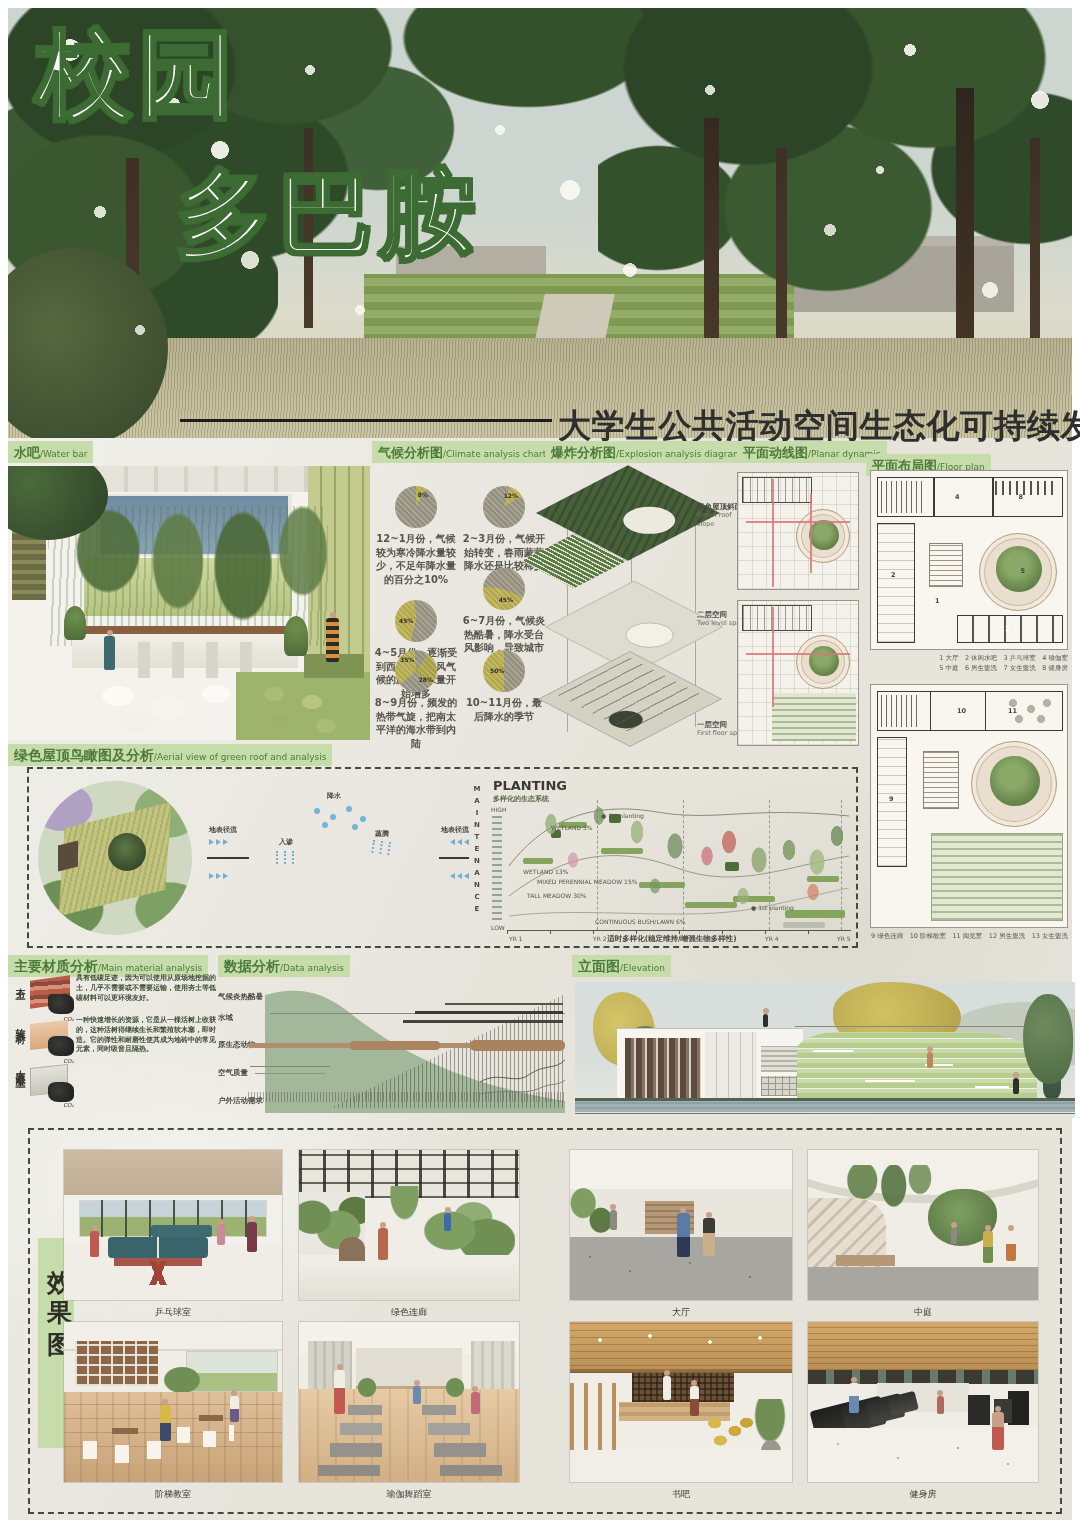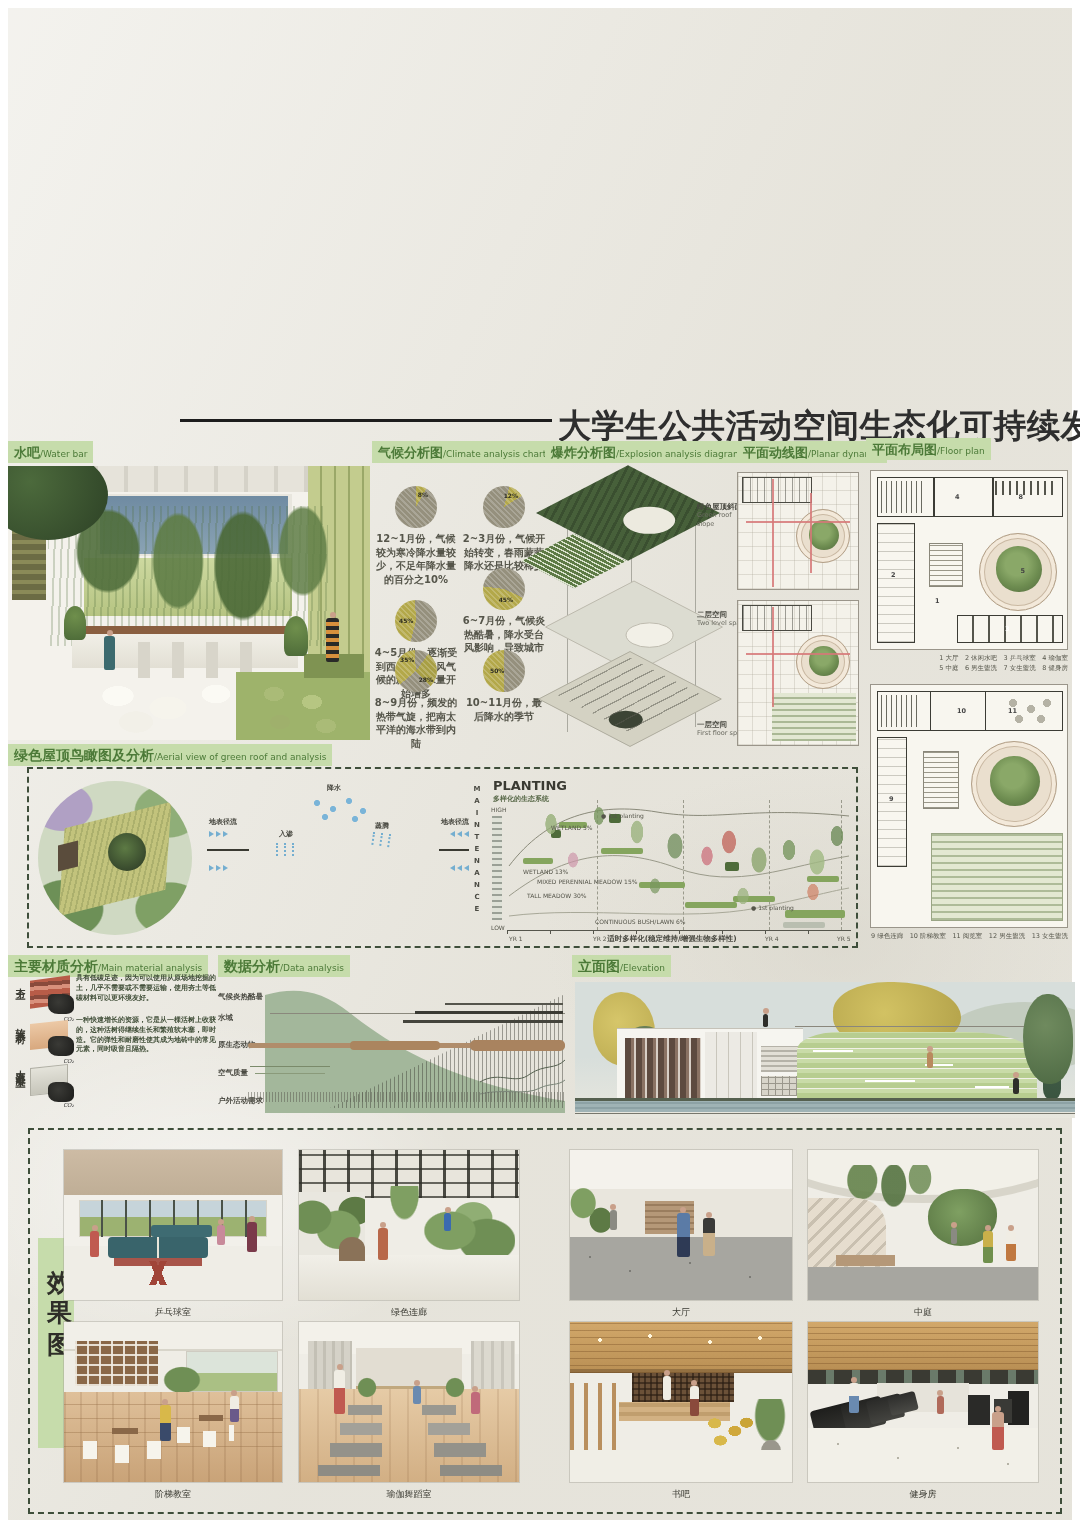--- a/index.html
+++ b/index.html
@@ -75,37 +75,96 @@
 .person{position:absolute;border-radius:3px 3px 2px 2px}
 .person::before{content:"";position:absolute;left:50%;top:-6px;transform:translateX(-50%);
  width:6px;height:6px;border-radius:50%;background:#c9a08a}
 </style>
 </head>
 <body>
 
 <div id="poster">
 <div class="paper"></div>
 
+<div id="hero">
+
+  <div class="abs" style="left:388px;top:238px;width:150px;height:64px;background:#b2aea2;box-shadow:inset 0 -6px 0 #9a968a"></div>
+  <div class="abs" style="left:756px;top:228px;width:250px;height:76px;background:#a8a499;box-shadow:inset 0 10px 0 #b8b4a8"></div>
+  <div class="abs" style="left:356px;top:266px;width:430px;height:84px;background:repeating-linear-gradient(0deg,#7e9a52 0 8px,#93ad68 8px 16px)"></div>
+  <div class="abs" style="left:530px;top:286px;width:70px;height:64px;background:#cfc9ba;transform:skewX(-12deg)"></div>
+
+  <div class="abs" style="left:-20px;top:-30px;width:470px;height:320px;background:
+    radial-gradient(ellipse 170px 130px at 130px 90px,#2c4526 0 68%,transparent 70%),
+    radial-gradient(ellipse 150px 110px at 300px 70px,#35522c 0 68%,transparent 70%),
+    radial-gradient(ellipse 130px 100px at 70px 190px,#3c5a31 0 68%,transparent 70%),
+    radial-gradient(ellipse 160px 120px at 250px 200px,#2e4a28 0 68%,transparent 70%),
+    radial-gradient(ellipse 110px 90px at 390px 150px,#40603a 0 68%,transparent 70%)"></div>
+  <div class="abs" style="left:340px;top:-40px;width:420px;height:190px;background:
+    radial-gradient(ellipse 180px 100px at 180px 70px,#33512b 0 68%,transparent 70%),
+    radial-gradient(ellipse 140px 90px at 330px 60px,#2c4526 0 68%,transparent 70%)"></div>
+  <div class="abs" style="left:590px;top:-30px;width:500px;height:360px;background:
+    radial-gradient(ellipse 180px 140px at 150px 90px,#2c4526 0 68%,transparent 70%),
+    radial-gradient(ellipse 170px 130px at 330px 80px,#38552e 0 68%,transparent 70%),
+    radial-gradient(ellipse 140px 110px at 430px 190px,#2e4a28 0 68%,transparent 70%),
+    radial-gradient(ellipse 150px 120px at 230px 230px,#3c5a31 0 68%,transparent 70%),
+    radial-gradient(ellipse 120px 90px at 60px 230px,#33512b 0 68%,transparent 70%)"></div>
+  <div class="abs" style="left:-30px;top:90px;width:300px;height:270px;background:
+    radial-gradient(ellipse 150px 120px at 120px 120px,#3a572f 0 68%,transparent 70%),
+    radial-gradient(ellipse 120px 100px at 220px 190px,#2e4a28 0 68%,transparent 70%)"></div>
+
+  <div class="abs" style="left:0;top:0;width:100%;height:100%;background-repeat:no-repeat;background-image:
+    linear-gradient(#3e3024,#4a3a2c),linear-gradient(#3e3024,#4a3a2c),linear-gradient(#352a20,#4a3a2c),
+    linear-gradient(#3e3024,#4a3a2c),linear-gradient(#2e261d,#453526),linear-gradient(#3e3024,#4a3a2c);
+    background-size:13px 190px,9px 200px,15px 250px,11px 220px,18px 280px,10px 210px;
+    background-position:118px 150px,296px 120px,696px 110px,768px 140px,948px 80px,1022px 130px"></div>
+
+  <div class="abs" style="left:0;top:330px;width:100%;height:100px;background:
+    repeating-linear-gradient(93deg,rgba(110,110,66,.35) 0 1px,transparent 1px 3px),
+    linear-gradient(#b9b292,#cdc6a6)"></div>
+  <div class="abs" style="left:-30px;top:240px;width:190px;height:200px;border-radius:50%;background:radial-gradient(circle at 40% 40%,#55683f,#3c4d2e 80%)"></div>
+
+  <div class="abs" style="left:0;top:0;width:100%;height:100%;background:
+    radial-gradient(circle 11px at 62px 42px,rgba(250,250,242,.95) 97%,transparent),
+    radial-gradient(circle 6px at 166px 96px,rgba(250,250,242,.9) 97%,transparent),
+    radial-gradient(circle 9px at 212px 142px,rgba(250,250,242,.92) 97%,transparent),
+    radial-gradient(circle 6px at 92px 204px,rgba(250,250,242,.85) 97%,transparent),
+    radial-gradient(circle 5px at 302px 62px,rgba(250,250,242,.85) 97%,transparent),
+    radial-gradient(circle 10px at 562px 182px,rgba(250,250,242,.9) 97%,transparent),
+    radial-gradient(circle 7px at 622px 262px,rgba(250,250,242,.85) 97%,transparent),
+    radial-gradient(circle 5px at 352px 302px,rgba(250,250,242,.8) 97%,transparent),
+    radial-gradient(circle 6px at 902px 42px,rgba(250,250,242,.9) 97%,transparent),
+    radial-gradient(circle 9px at 1032px 92px,rgba(250,250,242,.9) 97%,transparent),
+    radial-gradient(circle 4px at 872px 162px,rgba(250,250,242,.85) 97%,transparent),
+    radial-gradient(circle 5px at 492px 122px,rgba(250,250,242,.85) 97%,transparent),
+    radial-gradient(circle 9px at 242px 252px,rgba(250,250,242,.85) 97%,transparent),
+    radial-gradient(circle 5px at 132px 322px,rgba(250,250,242,.8) 97%,transparent),
+    radial-gradient(circle 5px at 702px 82px,rgba(250,250,242,.85) 97%,transparent),
+    radial-gradient(circle 6px at 822px 222px,rgba(250,250,242,.8) 97%,transparent),
+    radial-gradient(circle 8px at 982px 282px,rgba(250,250,242,.85) 97%,transparent)"></div>
+
+  <div class="title" style="left:28px;top:18px">校园</div>
+  <div class="title" style="left:168px;top:158px">多巴胺</div>
+</div>
 
 <div class="subtitle-line" style="left:180px;top:419px;width:372px;height:3px"></div>
 <div class="subtitle" style="left:558px;top:404px">大学生公共活动空间生态化可持续发展设计</div>
 
 <div class="seclabel" style="left:8px;top:441px">
   <span class="zh">水吧</span><span class="en">/Water bar</span>
 </div>
 <div class="seclabel" style="left:372px;top:441px">
   <span class="zh">气候分析图</span><span class="en">/Climate analysis chart</span>
 </div>
 <div class="seclabel" style="left:545px;top:441px">
   <span class="zh">爆炸分析图</span><span class="en">/Explosion analysis diagram</span>
 </div>
 <div class="seclabel" style="left:737px;top:441px">
   <span class="zh">平面动线图</span><span class="en">/Planar dynamic</span>
 </div>
-<div class="seclabel" style="left:866px;top:438px">
+<div class="seclabel" style="left:866px;top:454px">
   <span class="zh">平面布局图</span><span class="en">/Floor plan</span>
 </div>
 
 <div class="abs" style="left:8px;top:466px;width:362px;height:274px;overflow:hidden;background:#f4f2ec">
   <div class="abs" style="left:0;top:0;width:100%;height:26px;background:repeating-linear-gradient(90deg,#e6e3da 0 26px,#d5d2c8 26px 30px)"></div>
   <div class="abs" style="left:88px;top:28px;width:196px;height:62px;background:linear-gradient(#6f8ba2,#8aa3b4);border:2px solid #e8e6de;
     box-shadow:inset 26px 0 0 -24px #e8e6de,inset -26px 0 0 -24px #e8e6de"></div>
   <div class="abs" style="left:76px;top:92px;width:208px;height:58px;background:linear-gradient(#cdd9a0,#b6c482)"></div>
   <div class="abs" style="left:300px;top:0;width:62px;height:274px;background:repeating-linear-gradient(90deg,#c3cc8e 0 12px,#9aa868 12px 14px)"></div>
   <div class="abs" style="left:4px;top:58px;width:34px;height:76px;background:repeating-linear-gradient(0deg,#6b6b44 0 6px,#8a8a58 6px 10px)"></div>
@@ -289,21 +348,21 @@
     radial-gradient(ellipse 50px 40px at 130px 30px,#8fae78 0 65%,transparent 68%),
     radial-gradient(ellipse 56px 44px at 28px 128px,#6d9057 0 65%,transparent 68%),
     radial-gradient(ellipse 52px 40px at 132px 128px,#7fa065 0 65%,transparent 68%),
     #cfd9c2">
     <div class="abs" style="left:22px;top:36px;width:110px;height:84px;transform:rotate(-14deg) skewX(-18deg);background:
       repeating-linear-gradient(100deg,rgba(130,140,80,.35) 0 2px,transparent 2px 6px),#c2c37c"></div>
     <div class="abs" style="left:70px;top:52px;width:38px;height:38px;border-radius:50%;background:radial-gradient(circle at 45% 40%,#5d7a44,#33432a 80%)"></div>
     <div class="abs" style="left:20px;top:62px;width:20px;height:26px;background:#5a4c3c;transform:skewY(-14deg)"></div>
   </div>
 
-  <div class="abs" style="left:178px;top:8px;width:262px;height:168px">
+  <div class="abs" style="left:178px;top:16px;width:262px;height:168px">
     <span class="rg-label" style="left:120px;top:6px">降水</span>
     <div class="abs" style="left:100px;top:18px;width:70px;height:28px;background:
       radial-gradient(circle 3px at 10px 8px,#7ab4d8 96%,transparent),radial-gradient(circle 3px at 26px 14px,#7ab4d8 96%,transparent),
       radial-gradient(circle 3px at 42px 6px,#7ab4d8 96%,transparent),radial-gradient(circle 3px at 56px 16px,#7ab4d8 96%,transparent),
       radial-gradient(circle 3px at 18px 22px,#7ab4d8 96%,transparent),radial-gradient(circle 3px at 48px 24px,#7ab4d8 96%,transparent)"></div>
     <span class="rg-label" style="left:2px;top:40px">地表径流</span>
     <div class="arrows" style="left:2px;top:54px">
           <span class="tri-r"></span>
           <span class="tri-r"></span>
           <span class="tri-r"></span>

